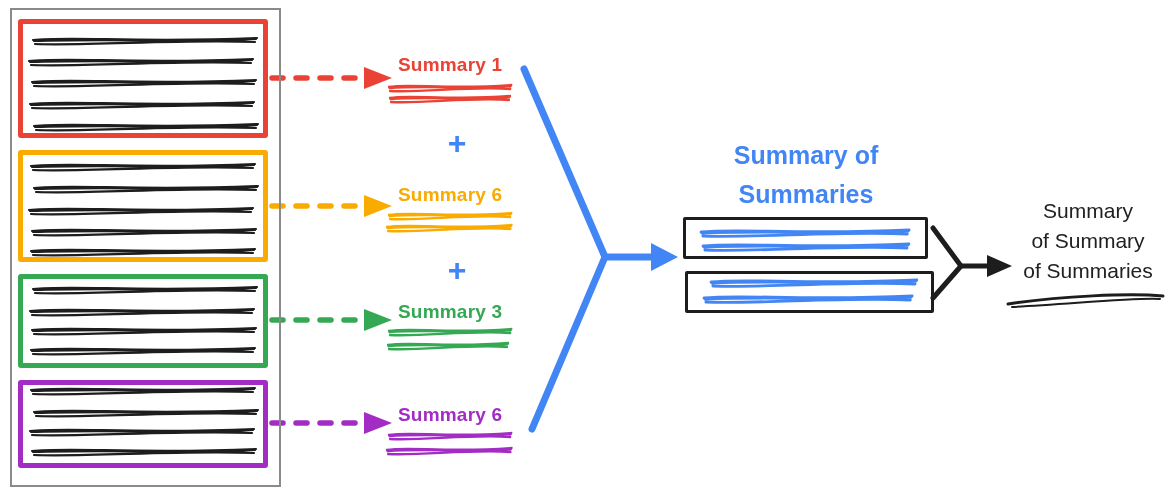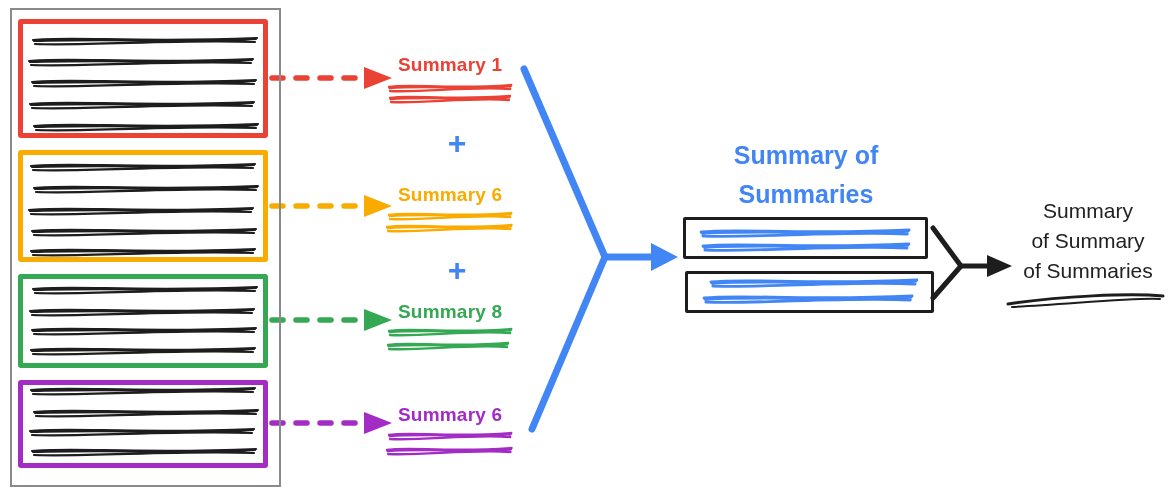--- a/index.html
+++ b/index.html
@@ -143,21 +143,21 @@
   <div class="box panel"></div>
   <div class="box doc doc1"></div>
   <div class="box doc doc2"></div>
   <div class="box doc doc3"></div>
   <div class="box doc doc4"></div>
   <div class="box sosbox sosbox1"></div>
   <div class="box sosbox sosbox2"></div>
 
   <div class="label sumlabel sum1" style="color: rgb(234, 67, 53);">Summary 1</div>
   <div class="label sumlabel sum2" style="color: rgb(249, 171, 0);">Summary 6</div>
-  <div class="label sumlabel sum3" style="color: rgb(52, 168, 83);">Summary 8</div>
+  <div class="label sumlabel sum3" style="color: rgb(52, 168, 83);">Summary 3</div>
   <div class="label sumlabel sum4" style="color: rgb(163, 44, 196);">Summary 6</div>
 
   <div class="plus plus1" style="color: rgb(66, 133, 244);">+</div>
   <div class="plus plus2" style="color: rgb(66, 133, 244);">+</div>
 
   <div class="sos-title" style="color: rgb(66, 133, 244);">Summary of
 Summaries</div>
 
   <div class="final-label" style="color: rgb(33, 33, 33);">Summary
 of Summary

